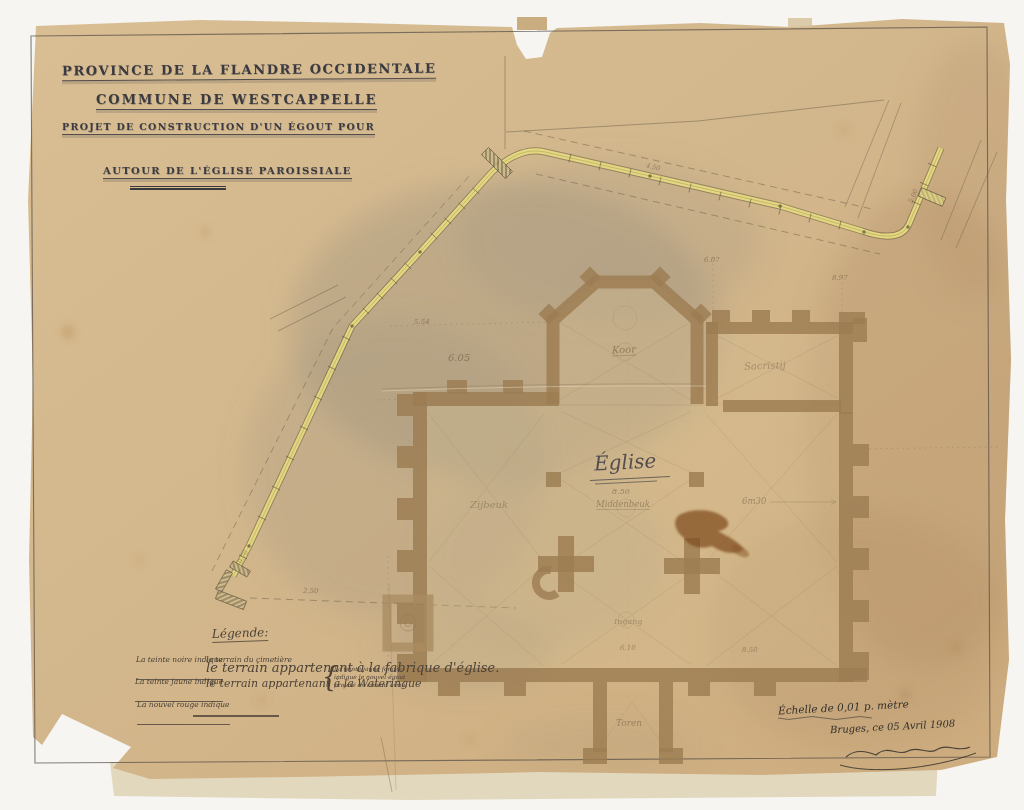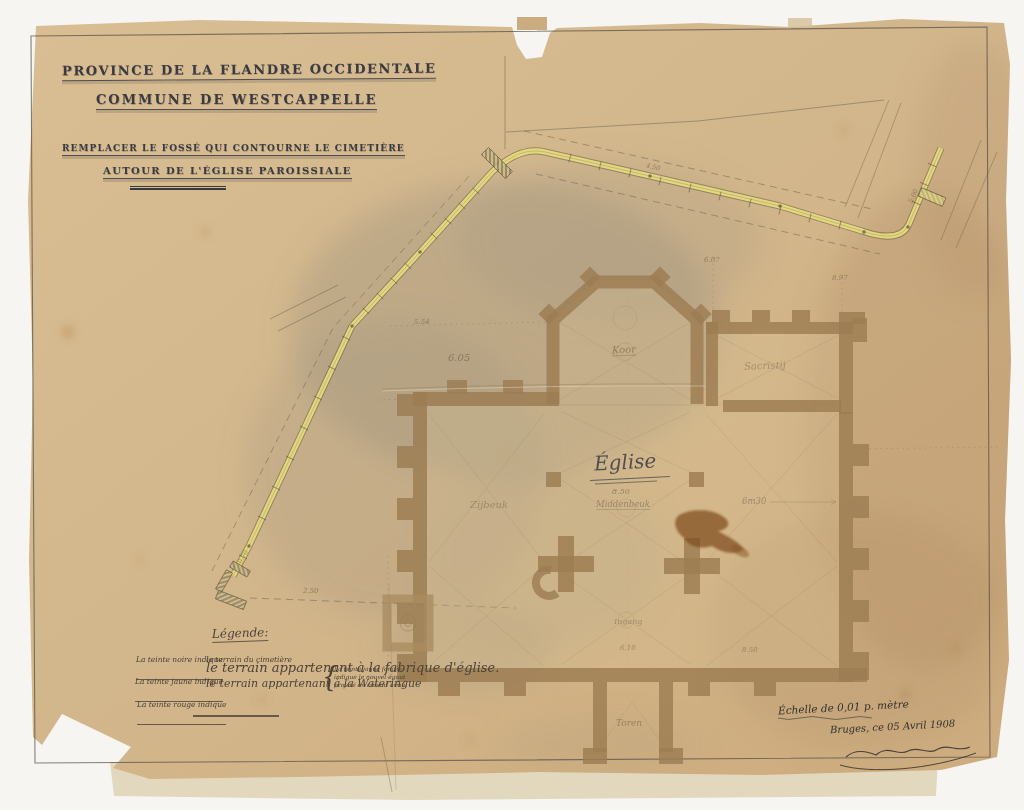--- a/index.html
+++ b/index.html
@@ -271,30 +271,30 @@
 
   <path d="M778,718 q10,3 22,0 q12,-3 24,0 q12,3 24,0 q12,-3 24,0" stroke="#33302c" stroke-width=".8" opacity=".7" fill="none"></path>
   <g fill="none" stroke="#33302c" opacity=".85">
     <path d="M846,757 C856,748 868,752 876,755 C888,744 898,757 908,751 C918,745 928,756 938,749 C948,743 958,753 970,747" stroke-width="1.1"></path>
     <path d="M840,765 C870,774 930,770 976,753" stroke-width="1"></path>
   </g>
 </svg>
 
 <div class="t title-line" style="left:62px;top:62px;font-size:13px;transform:rotate(-.4deg)">PROVINCE DE LA FLANDRE OCCIDENTALE</div>
 <div class="t title-line" style="left:96px;top:92px;font-size:13px;letter-spacing:2px">COMMUNE DE WESTCAPPELLE</div>
-<div class="t title-line" style="left:62px;top:143px;font-size:9px;letter-spacing:1.1px;font-weight:600">REMPLACER LE FOSSÉ QUI CONTOURNE LE CIMETIÈRE</div>
+<div class="t title-line" style="left:62px;top:121px;font-size:9.5px;letter-spacing:1.3px;font-weight:600">PROJET DE CONSTRUCTION D'UN ÉGOUT POUR</div>
 <div class="t title-line" style="left:103px;top:165px;font-size:10px;letter-spacing:1.4px;font-weight:600">AUTOUR DE L'ÉGLISE PAROISSIALE</div>
 <div class="deco" style="left:130px;top:186px;width:96px"></div>
 
 <div class="t hand" style="left:212px;top:626px;font-size:12px;transform:rotate(-2deg);border-bottom:1px solid rgba(76,66,56,.8);padding-bottom:1px">Légende:</div>
 <span class="t hand lead" style="left:136px;top:655px;font-size:7.5px">La teinte noire indique</span>
 <span class="t hand" style="left:206px;top:655px;font-size:7.5px">le terrain du cimetière</span>
 <span class="t hand lead" style="left:135px;top:677px;font-size:7.5px">La teinte jaune indique</span>
 <span class="t hand" style="left:206px;top:677px;font-size:11px">le terrain appartenant à la Wateringue</span>
-<span class="t hand lead" style="left:137px;top:700px;font-size:7.5px">La teinte rouge indique</span>
+<span class="t hand lead" style="left:137px;top:700px;font-size:7.5px">La nouvel rouge indique</span>
 <span class="t hand" style="left:206px;top:660px;font-size:13px">le terrain appartenant à la fabrique d'église.</span>
 <span class="t hand" style="left:322px;top:662px;font-size:25px;transform:scaleY(1.1)">{</span>
 <span class="t hand" style="left:334px;top:665px;font-size:6px">La teinte jaune foncée</span>
 <span class="t hand" style="left:334px;top:673px;font-size:6px">indique le nouvel égout</span>
 <span class="t hand" style="left:334px;top:681px;font-size:6px">projeté en ciment armé.</span>
 <div class="rule" style="left:193px;top:715px;width:86px;height:1.5px;opacity:.8"></div>
 
 <div class="t hand" style="left:778px;top:701px;font-size:10.5px;transform:rotate(-3deg);color:#33302c">Échelle de 0,01 p. mètre</div>
 <div class="t hand" style="left:830px;top:721px;font-size:10px;transform:rotate(-3deg);color:#33302c">Bruges, ce 05 Avril 1908</div>
 

